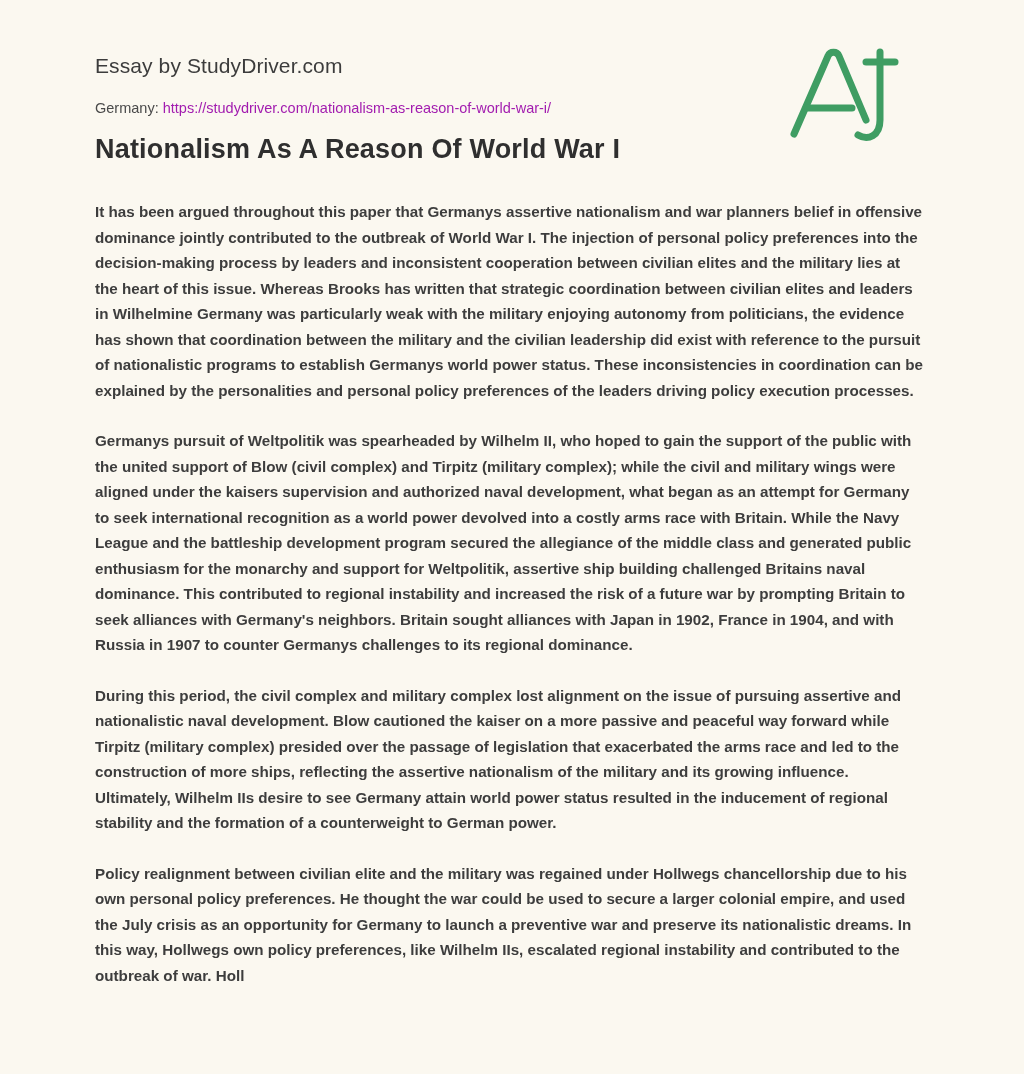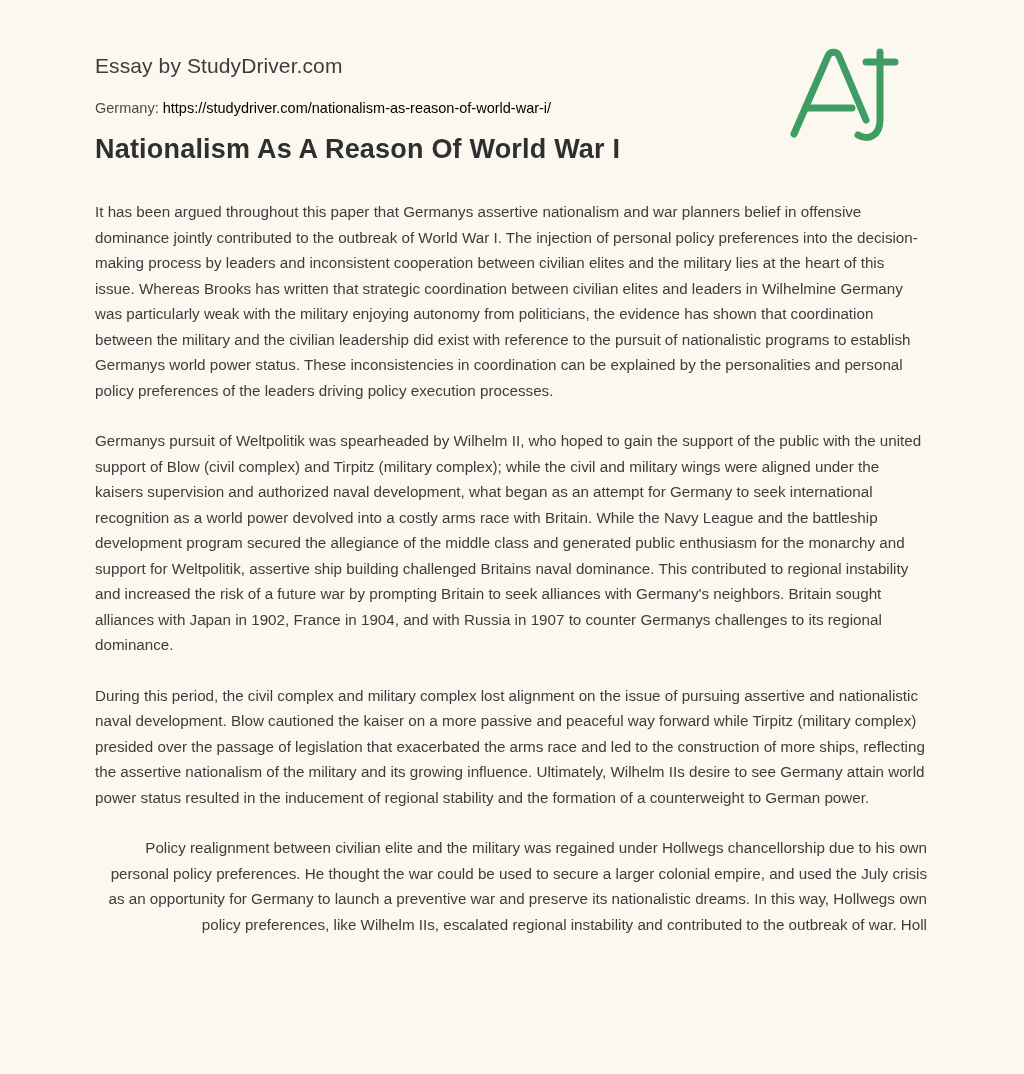--- a/index.html
+++ b/index.html
@@ -34,21 +34,21 @@
   }
   .source-line {
     margin-top: 22px;
     font-size: 14.5px;
     color: #4a4a4a;
   }
   .source-label {
     color: #4a4a4a;
   }
   .source-url {
-    color: #000000;
+    color: #a21caf;
     text-decoration: none;
   }
   .logo {
     position: absolute;
     right: 27px;
     top: 42px;
     width: 120px;
     height: 110px;
   }
   .title {
@@ -56,27 +56,27 @@
     font-weight: 700;
     color: #2f2f2f;
     letter-spacing: 0.2px;
   }
   .body-text {
     margin-top: 34px;
     font-size: 15.2px;
     line-height: 25.5px;
     color: #3d3d3d;
     max-width: 832px;
+    font-weight: bold;
   }
   .body-text p {
     margin: 0 0 25px 0;
   }
   .body-text p:last-child {
     margin-bottom: 13px;
-    text-align: right;
   }
 </style>
 </head>
 <body>
 
 <div class="page">
 
   <div class="header">
     <div class="essay-by">Essay by StudyDriver.com</div>
     <div class="source-line">

